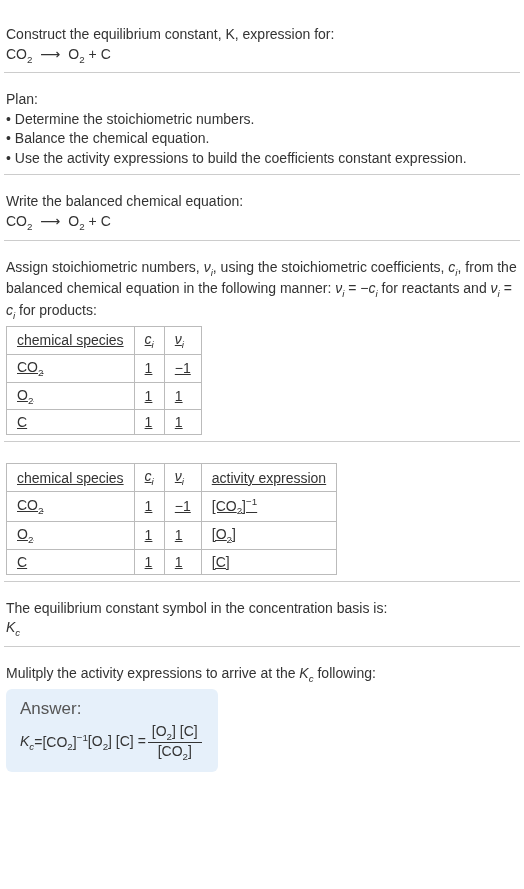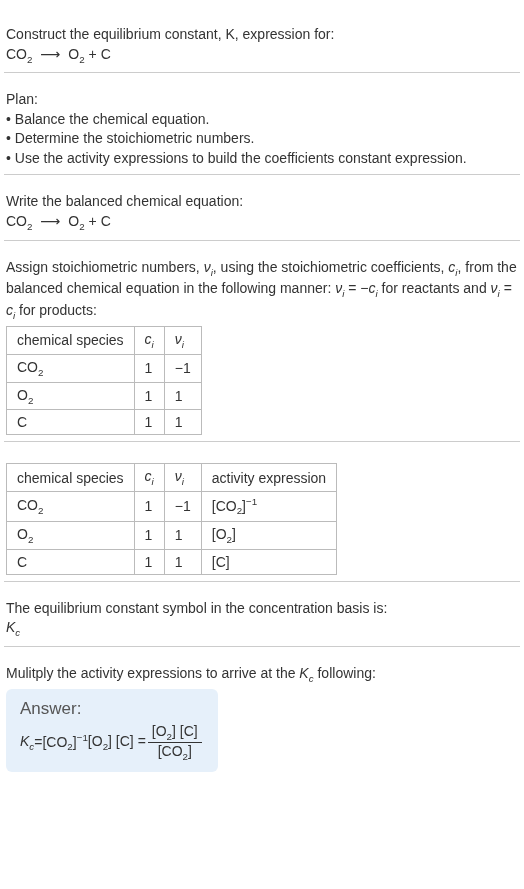--- a/index.html
+++ b/index.html
@@ -37,20 +37,21 @@
     .italic {
       font-style: italic;
     }
     .arrow {
       display: inline-block;
       margin: 0 4px;
     }
     table {
       border-collapse: collapse;
       margin-top: 4px;
+      text-decoration: underline;
     }
     td, th {
       border: 1px solid #bbb;
       padding: 4px 10px;
       text-align: left;
       font-weight: normal;
     }
     .answer-box {
       background: #e6f0fa;
       border-radius: 6px;
@@ -99,22 +100,22 @@
     <span><span>CO</span><span class="sub">2</span></span>
     <span class="arrow">⟶</span>
     <span><span>O</span><span class="sub">2</span></span>
     <span>+</span>
     <span>C</span>
   </div>
 </div>
 
 <div class="section">
   <div class="line">Plan:</div>
+  <div class="line">• Determine the stoichiometric numbers.</div>
   <div class="line">• Balance the chemical equation.</div>
-  <div class="line">• Determine the stoichiometric numbers.</div>
   <div class="line">• Use the activity expressions to build the coefficients constant expression.</div>
 </div>
 
 <div class="section">
   <div class="line">Write the balanced chemical equation:</div>
   <div class="line">
     <span><span>CO</span><span class="sub">2</span></span>
     <span class="arrow">⟶</span>
     <span><span>O</span><span class="sub">2</span></span>
     <span>+</span>

